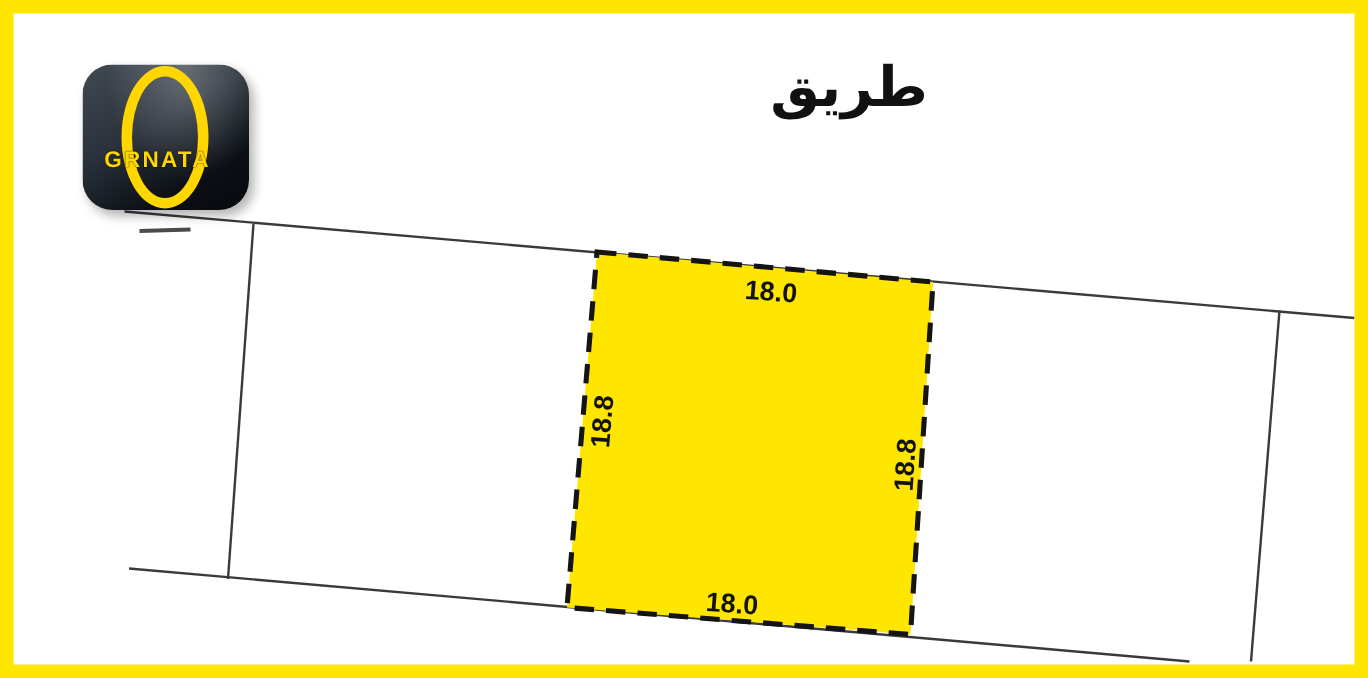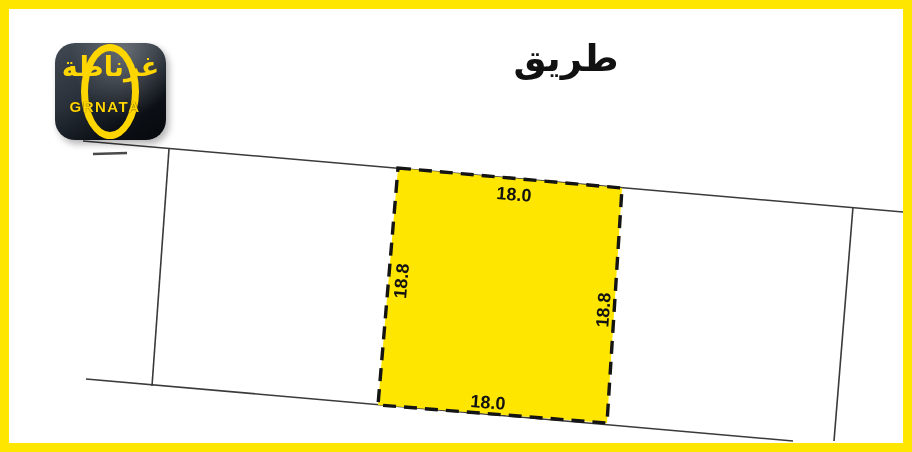--- a/index.html
+++ b/index.html
@@ -106,19 +106,18 @@
 
   <div class="road-label">طريق</div>
 
   <div class="dim dim-top">18.0</div>
   <div class="dim dim-bottom">18.0</div>
   <div class="dim dim-left">18.8</div>
   <div class="dim dim-right">18.8</div>
 
   <div class="logo">
     <div class="logo-ring"></div>
-    <div class="logo-arabic">غرناطة</div>
     <div class="logo-latin">GRNATA</div>
   </div>
 
   <div class="frame"></div>
 
 </div>
 
 </body></html>

